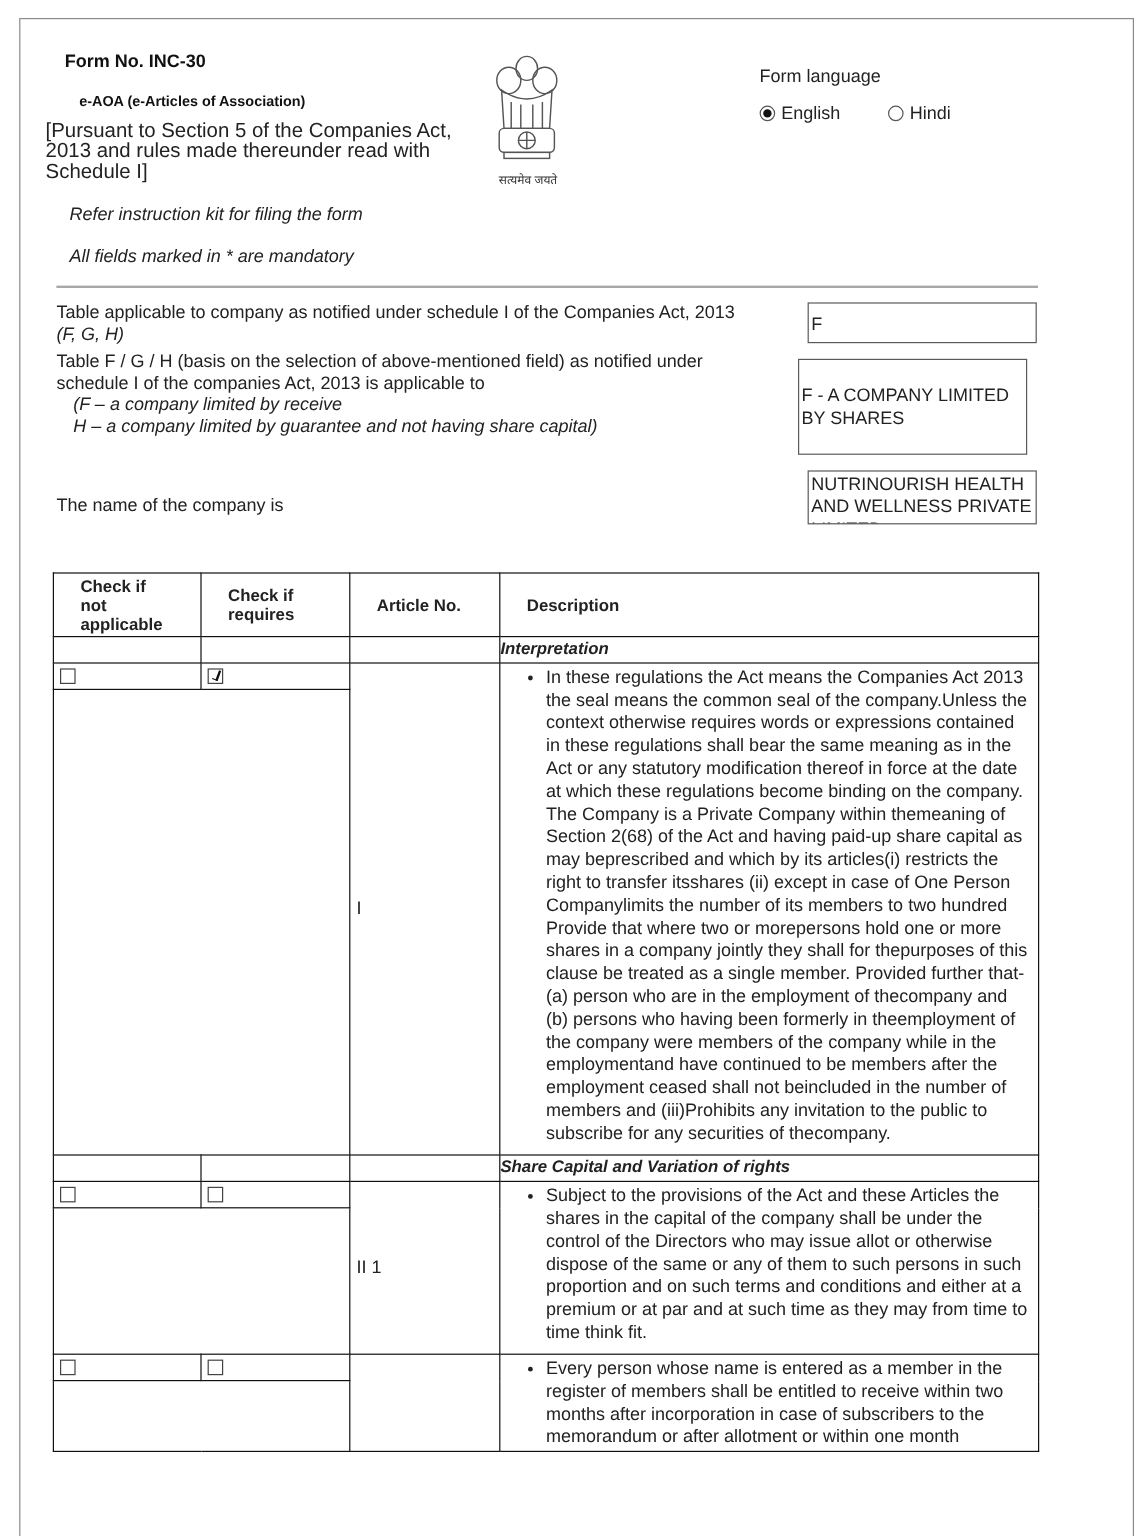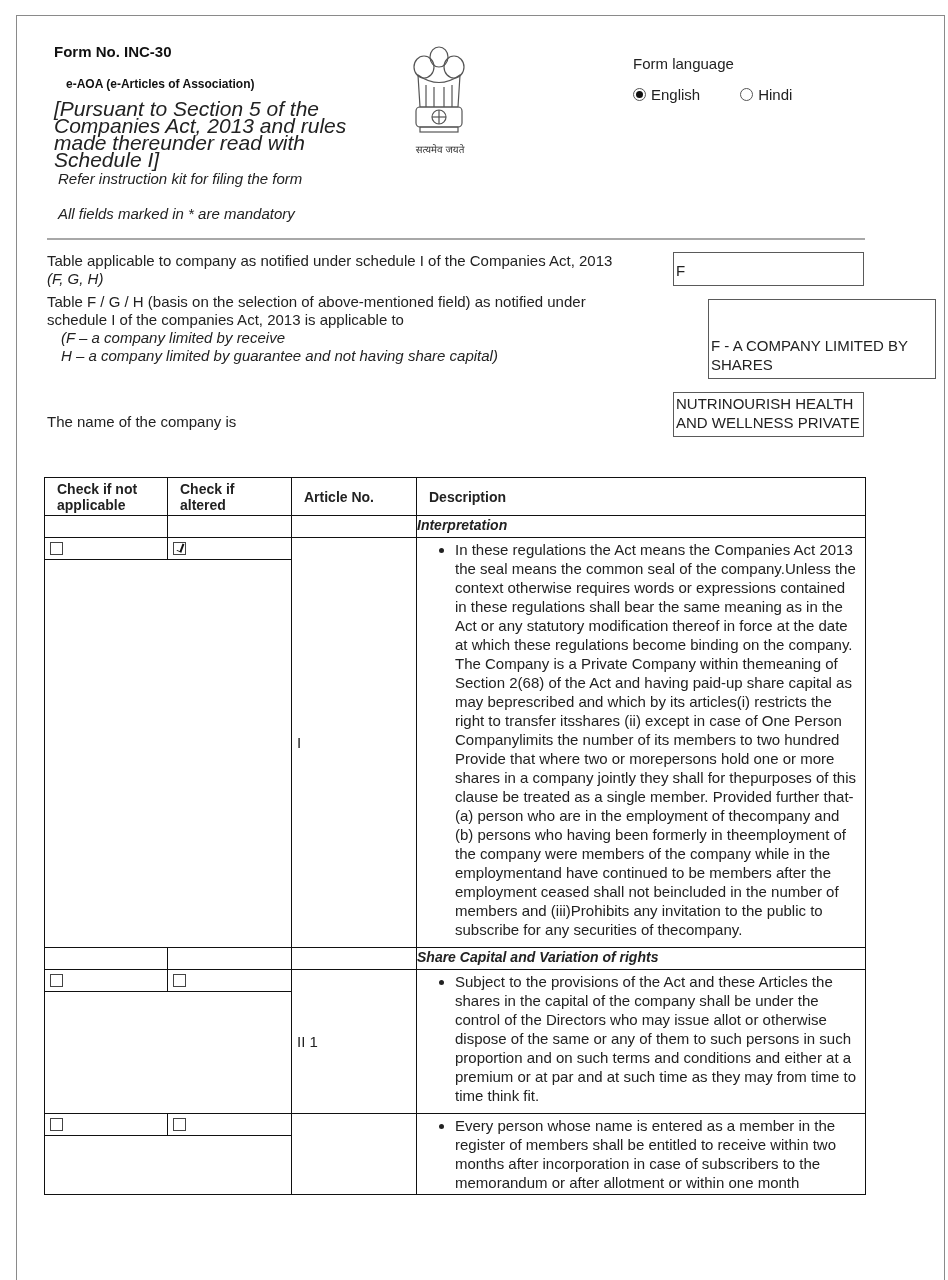--- a/index.html
+++ b/index.html
@@ -8,21 +8,21 @@
 
   .page {
     position: absolute; left: 16px; top: 15px; width: 929px; height: 1290px;
     border: 1px solid #8a8a8a; background: #fff;
   }
 
   .abs { position: absolute; }
 
   .form-no { left: 54px; top: 43px; font-size: 15px; font-weight: bold; color: #111; }
   .eaoa { left: 66px; top: 77px; font-size: 12px; font-weight: bold; color: #111; }
-  .pursuant { left: 54px; top: 100px; width: 340px; font-size: 21px; line-height: 17px; color: #222; font-style: italic; }
+  .pursuant { left: 38px; top: 100px; width: 340px; font-size: 17px; line-height: 17px; color: #222; }
   .refer { left: 58px; top: 170px; font-size: 15px; font-style: italic; color: #222; }
   .mandatory { left: 58px; top: 205px; font-size: 15px; font-style: italic; color: #222; }
 
   .emblem { left: 404px; top: 35px; width: 70px; height: 120px; }
   .emblem-motto { left: 410px; top: 142px; font-size: 10px; color: #333; width: 60px; text-align: center; }
 
   .lang-label { left: 633px; top: 55px; font-size: 15px; color: #222; }
   .radio-row { left: 633px; top: 86px; font-size: 15px; color: #222; display: flex; align-items: center; }
   .radio { display: inline-flex; align-items: center; cursor: pointer; }
   .radio .dot {
@@ -38,31 +38,31 @@
   .q1 { left: 47px; top: 252px; width: 620px; }
   .q2 { left: 47px; top: 293px; width: 600px; }
   .q2 .opts { font-style: italic; padding-left: 14px; }
   .q3 { left: 47px; top: 413px; }
 
   .field {
     border: 1px solid #5a5a5a; background: #fff; font-size: 15px; color: #222;
     line-height: 19px; padding: 1px 2px; overflow: hidden;
   }
   .f1 { left: 673px; top: 252px; width: 191px; height: 34px; padding-top: 8px; }
-  .f2 { left: 708px; top: 299px; width: 228px; height: 80px; padding-top: 36px; }
+  .f2 { left: 665px; top: 299px; width: 191px; height: 80px; padding-top: 20px; }
   .f3 { left: 673px; top: 392px; width: 191px; height: 45px; }
 
   table.articles {
     position: absolute; left: 44px; top: 477px; width: 821px;
     border-collapse: collapse; table-layout: fixed; font-size: 15px; color: #222;
   }
   table.articles td, table.articles th {
     border: 1.5px solid #111; vertical-align: top; padding: 0;
   }
-  table.articles th { font-weight: bold; font-size: 14px; text-align: left; padding: 2px 12px; vertical-align: middle; line-height: 16px; }
+  table.articles th { font-weight: bold; font-size: 14px; text-align: left; padding: 2px 22px; vertical-align: middle; line-height: 16px; }
   .col1 { width: 123px; } .col2 { width: 124px; } .col3 { width: 125px; } .col4 { width: 449px; }
 
   .section-title { font-weight: bold; font-style: italic; font-size: 14px; padding: 2px 0 2px 0; line-height: 18px; }
   .chk-cell { height: 21px; padding: 2px 5px !important; }
   .chkbox {
     display: inline-block; width: 13px; height: 13px; border: 1px solid #444; background: #fff;
     position: relative; cursor: pointer; vertical-align: top; margin-top: 2px;
   }
   .chkbox.on::after {
     content: ""; position: absolute; left: 4px; top: 0px; width: 3px; height: 8px;
@@ -141,21 +141,21 @@
 <table class="articles">
   <colgroup>
     <col class="col1">
       <col class="col2">
       <col class="col3">
       <col class="col4">
   </colgroup>
   <tbody>
       <tr>
     <th style="height:38px;">Check if not applicable</th>
-    <th>Check if altered</th>
+    <th>Check if requires</th>
     <th>Article No.</th>
     <th>Description</th>
   </tr>
 
   <tr>
     <td style="height:22px;"></td>
         <td></td>
         <td></td>
     <td class="section-title">Interpretation</td>
   </tr>

